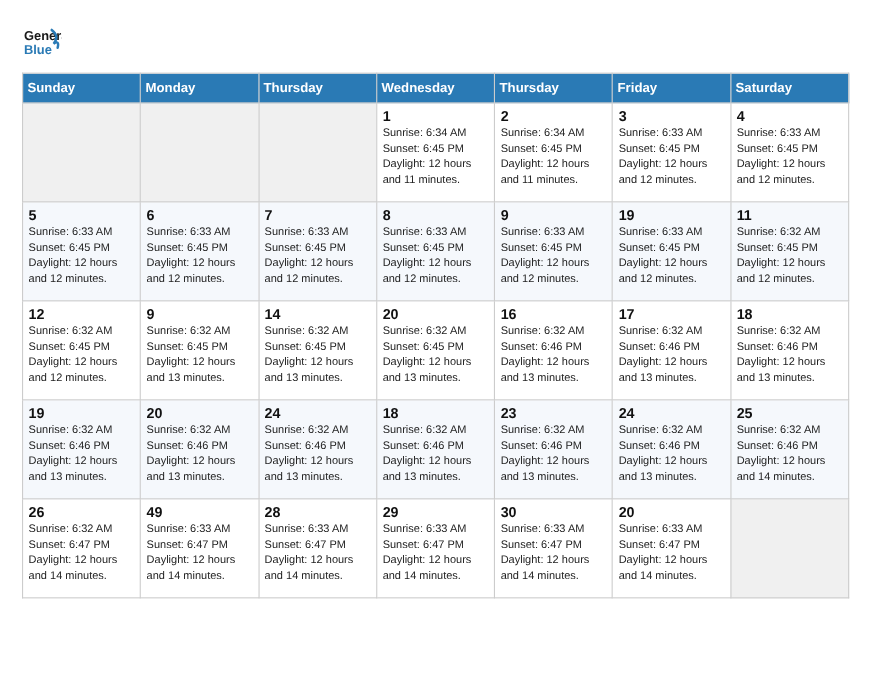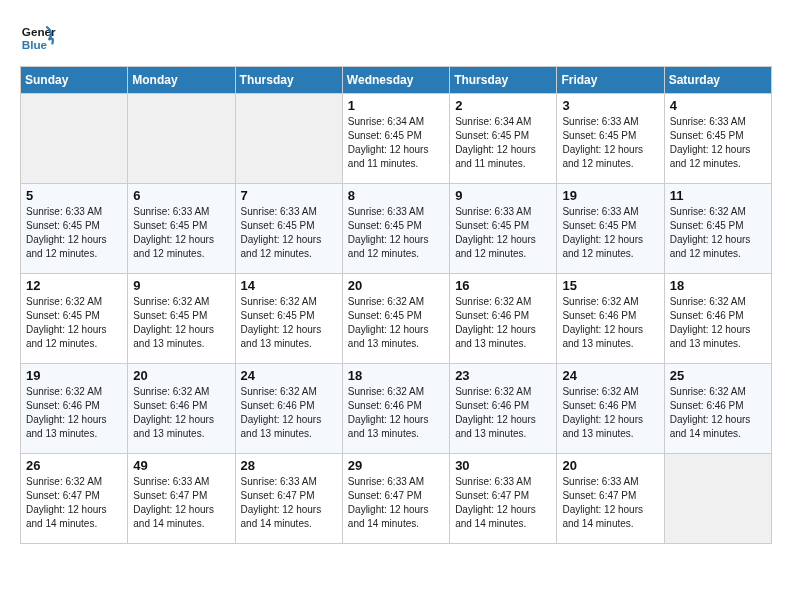--- a/index.html
+++ b/index.html
@@ -223,21 +223,21 @@
 and 13 minutes.</div>
         </td>
         <td>
           <div class="day-number">16</div>
           <div class="day-info" style="white-space: pre-line;">Sunrise: 6:32 AM
 Sunset: 6:46 PM
 Daylight: 12 hours
 and 13 minutes.</div>
         </td>
         <td>
-          <div class="day-number">15</div>
+          <div class="day-number">17</div>
           <div class="day-info" style="white-space: pre-line;">Sunrise: 6:32 AM
 Sunset: 6:46 PM
 Daylight: 12 hours
 and 13 minutes.</div>
         </td>
         <td>
           <div class="day-number">18</div>
           <div class="day-info" style="white-space: pre-line;">Sunrise: 6:32 AM
 Sunset: 6:46 PM
 Daylight: 12 hours

